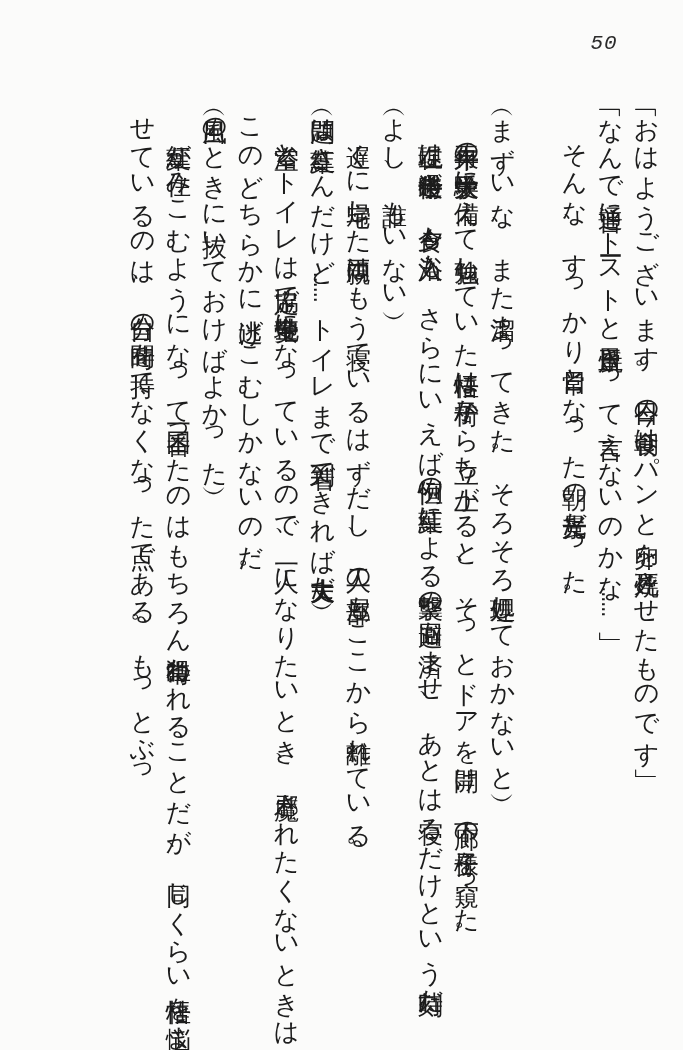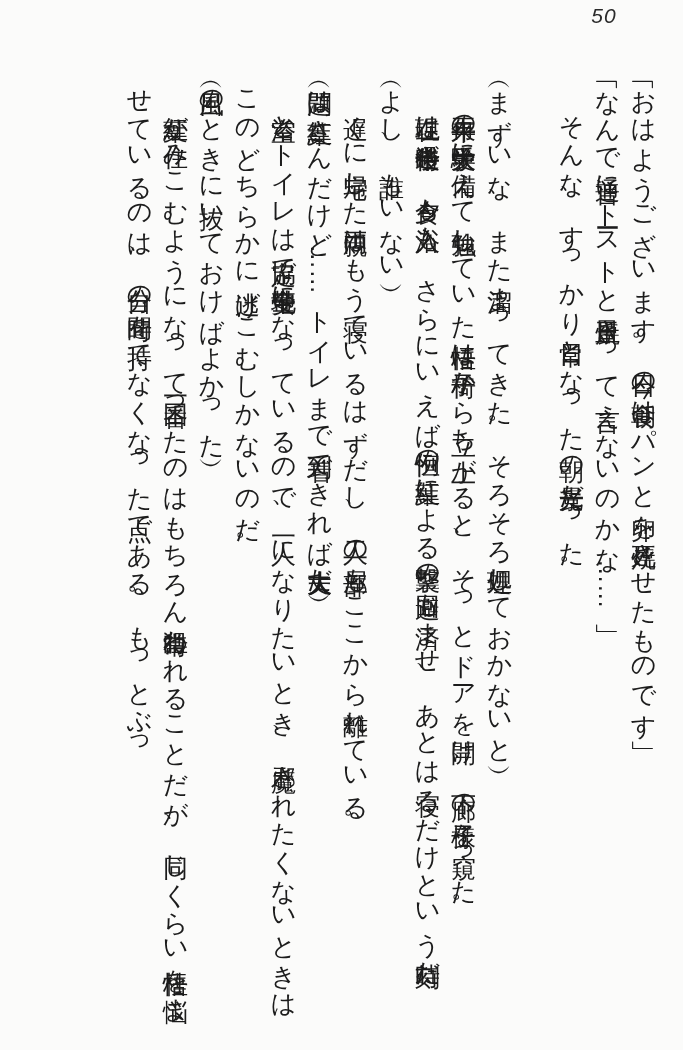--- a/index.html
+++ b/index.html
@@ -9,22 +9,23 @@
   body {
     width: 683px;
     height: 1050px;
     overflow: hidden;
     position: relative;
     background: #fbfbfa;
   }
   .page {
     position: absolute;
     inset: 0;
-    font-family: Liberation Sans, sans-serif;
+    font-family: Liberation Mono, monospace;
     color: #1c1c1c;
+    margin-top: 28px;
   }
   .page-number {
     position: absolute;
     top: 4px;
     left: 584px;
     width: 40px;
     text-align: center;
     font-size: 21px;
     font-style: italic;
     color: #2b2b2b;

